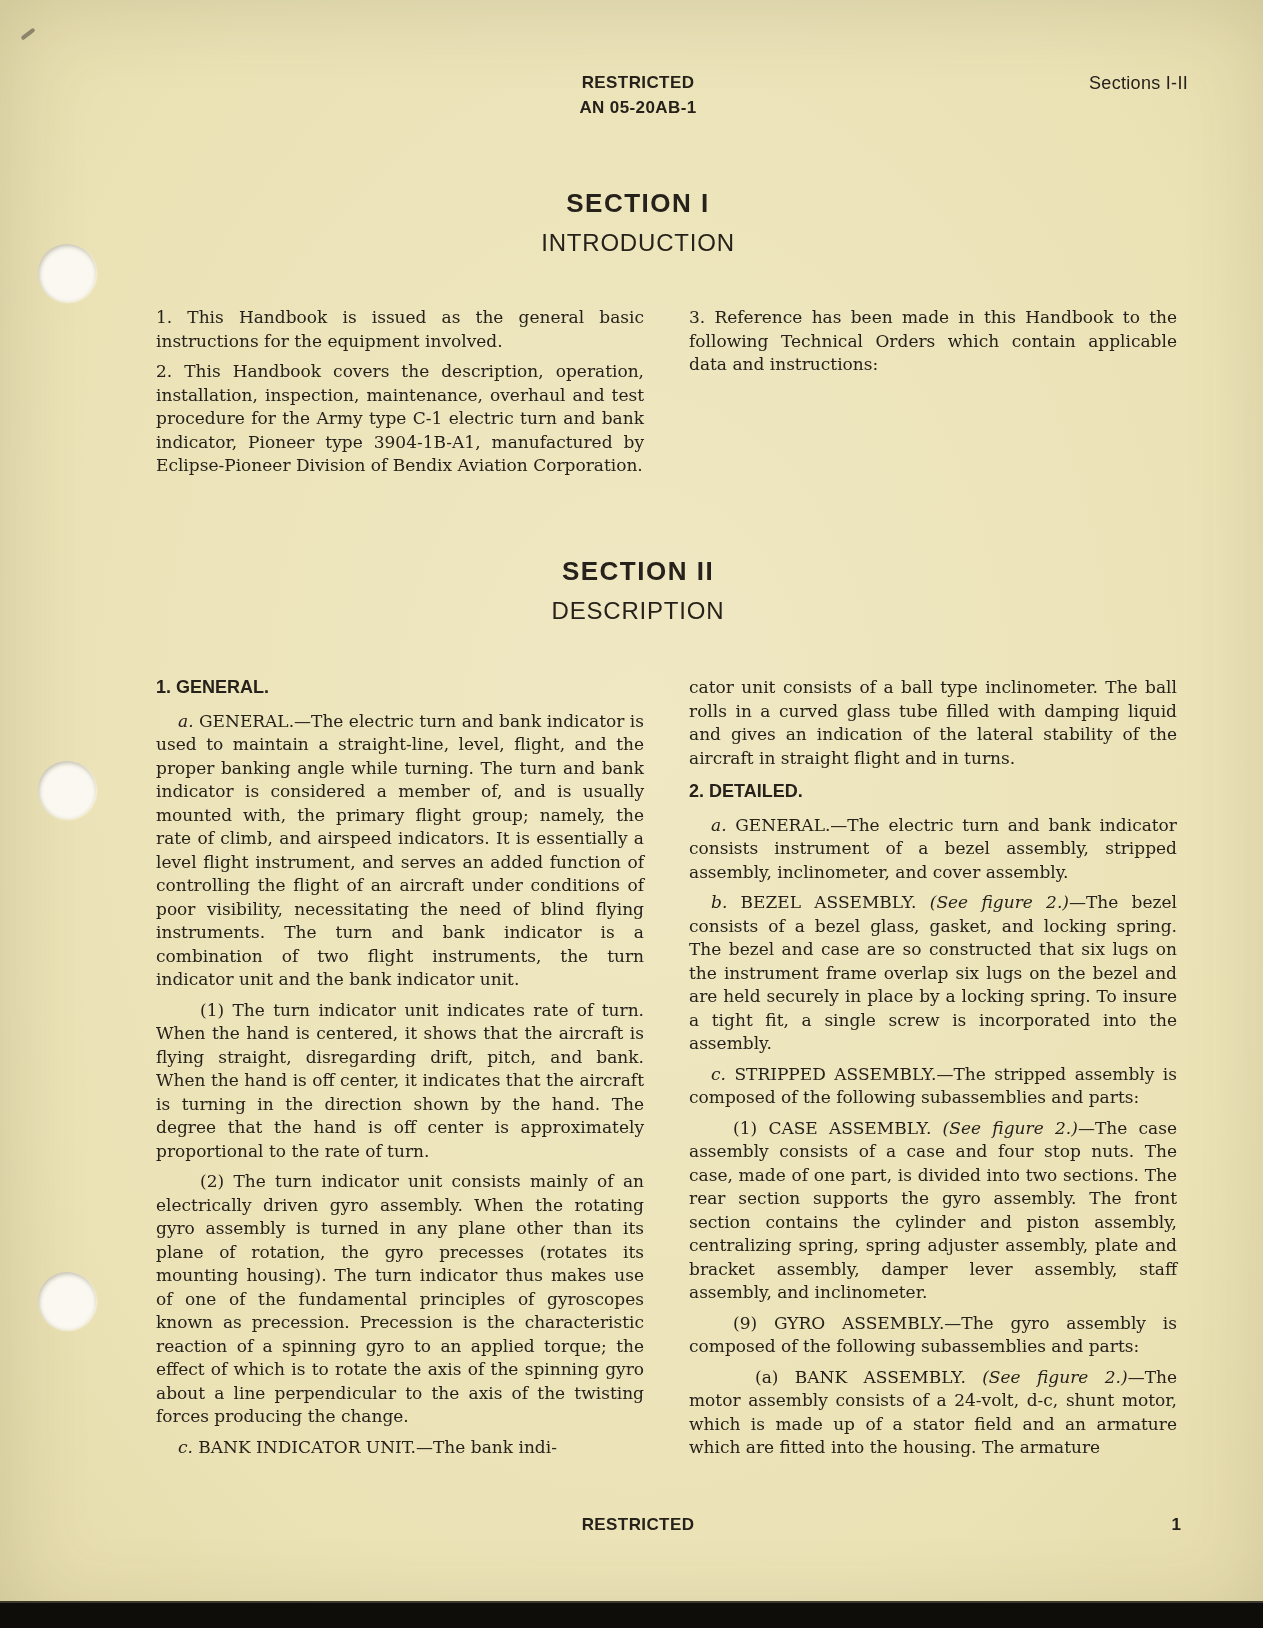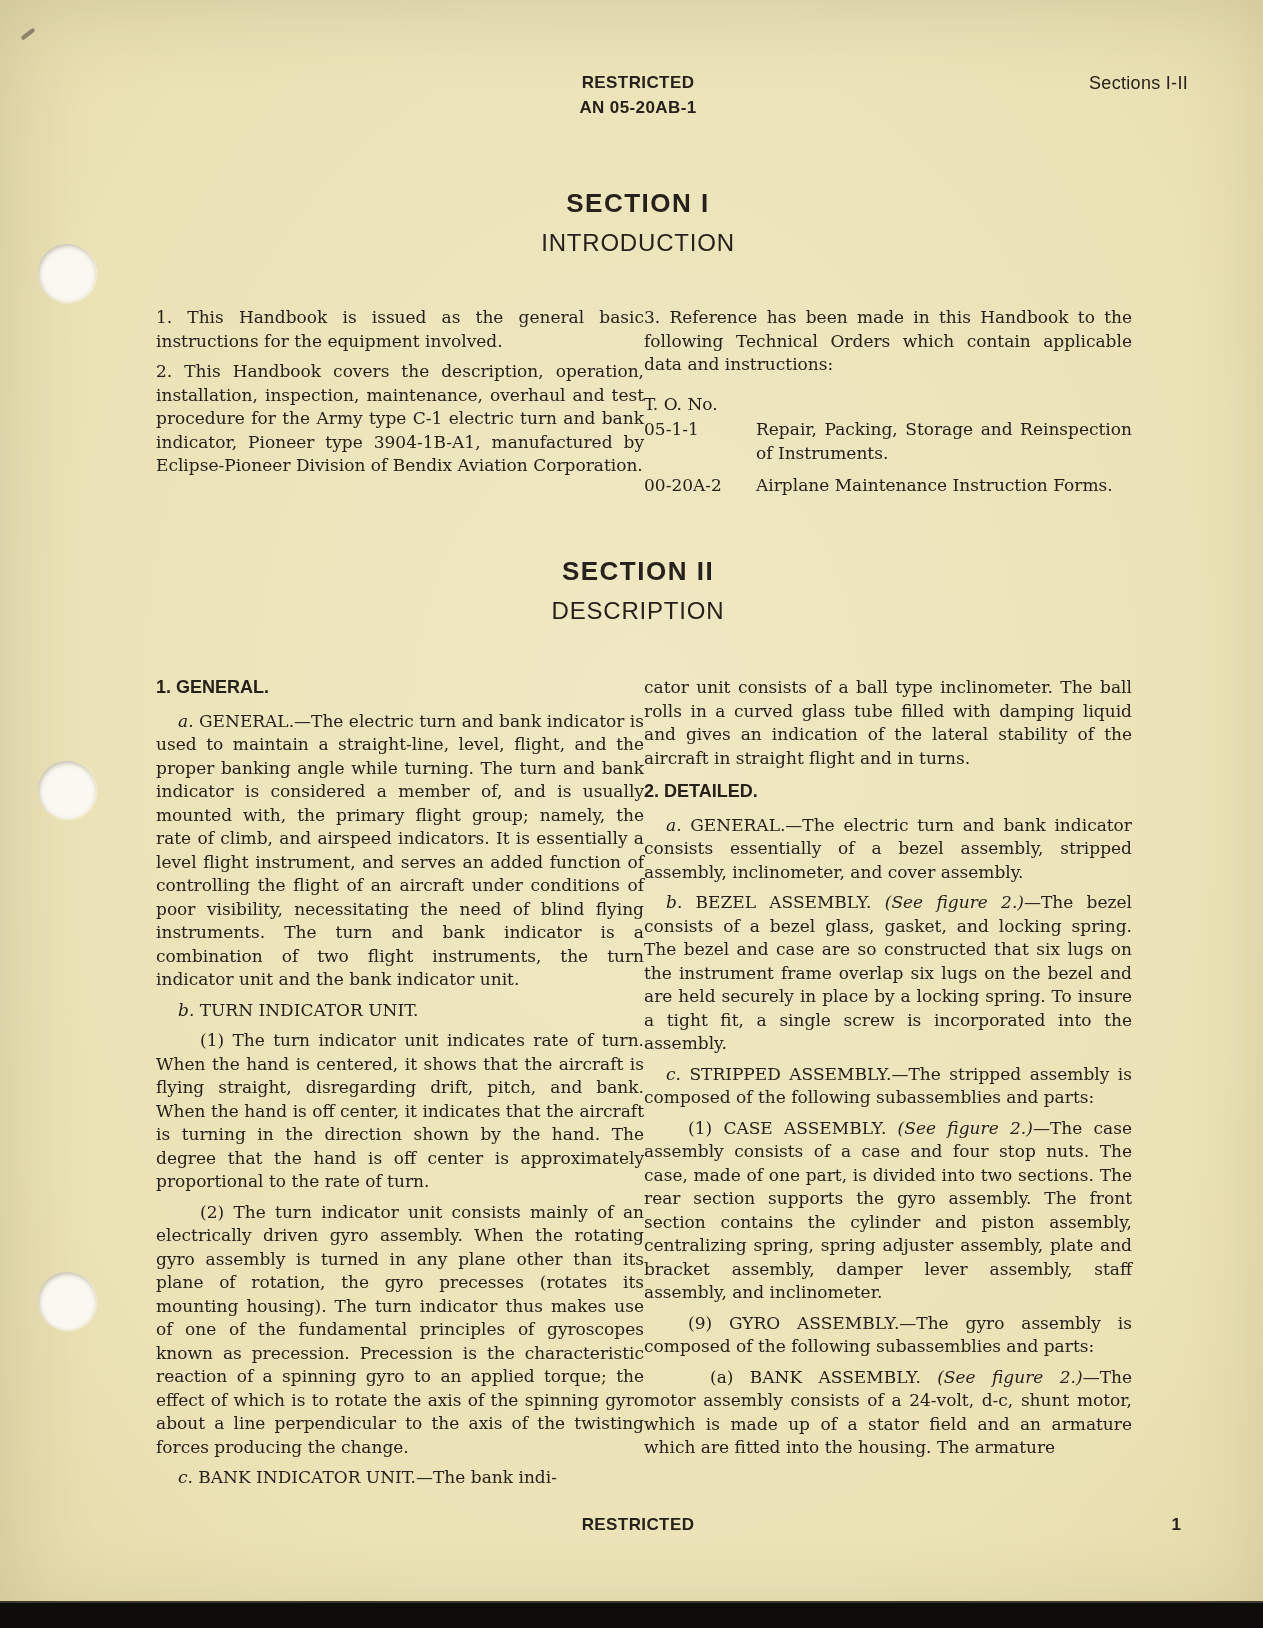--- a/index.html
+++ b/index.html
@@ -41,21 +41,21 @@
   .sec-title {
     font-family: "Liberation Sans", sans-serif;
     font-weight: bold; font-size: 26px; letter-spacing: 1.5px;
   }
   .sec-sub {
     font-family: "Liberation Sans", sans-serif;
     font-weight: normal; font-size: 24px; letter-spacing: 0.8px;
     margin-top: 15px;
   }
   
-  .cols { position: absolute; left: 156px; width: 1021px; display: flex; }
+  .cols { position: absolute; left: 156px; width: 1021px; display: flex; gap: 45px; }
   .cols-1 { top: 306px; }
   .cols-2 { top: 676px; }
   .col { width: 488px; flex: 0 0 488px; }
   .para { margin: 0 0 7px 0; text-align: justify; }
   .in1 { text-indent: 22px; }
   .in2 { text-indent: 44px; }
   .in3 { text-indent: 66px; }
   .col-heading {
     font-family: "Liberation Sans", sans-serif;
     font-weight: bold; font-size: 18px;
@@ -127,52 +127,40 @@
     <div class="sec-sub">INTRODUCTION</div>
   </div>
 
   <div class="cols cols-1">
     <div class="col">
       <p class="para"><span>1. This Handbook is issued as the general basic instructions for the equipment involved.</span></p>
       <p class="para"><span>2. This Handbook covers the description, operation, installation, inspection, maintenance, overhaul and test procedure for the Army type C-1 electric turn and bank indicator, Pioneer type 3904-1B-A1, manufactured by Eclipse-Pioneer Division of Bendix Aviation Corporation.</span></p>
     </div>
     <div class="col">
       <p class="para"><span>3. Reference has been made in this Handbook to the following Technical Orders which contain applicable data and instructions:</span></p>
-      <div class="to-block">
-        <div class="to-label">T. O. No.</div>
-        <div class="to-row">
-          <span class="to-num">05-1-1</span>
-          <span class="to-desc">Repair, Packing, Storage and Reinspection of Instruments.</span>
-        </div>
-        <div class="to-row">
-          <span class="to-num">00-20A-2</span>
-          <span class="to-desc">Airplane Maintenance Instruction Forms.</span>
-        </div>
-      </div>
     </div>
   </div>
 
   <div class="sec-head sec-head-2">
     <div class="sec-title">SECTION II</div>
     <div class="sec-sub">DESCRIPTION</div>
   </div>
 
   <div class="cols cols-2">
     <div class="col">
       <div class="col-heading first">1. GENERAL.</div>
       <p class="para in1"><span class="it">a.</span><span> GENERAL.—The electric turn and bank indicator is used to maintain a straight-line, level, flight, and the proper banking angle while turning. The turn and bank indicator is considered a member of, and is usually mounted with, the primary flight group; namely, the rate of climb, and airspeed indicators. It is essentially a level flight instrument, and serves an added function of controlling the flight of an aircraft under conditions of poor visibility, necessitating the need of blind flying instruments. The turn and bank indicator is a combination of two flight instruments, the turn indicator unit and the bank indicator unit.</span></p>
-      <p class="para in1"><span class="it">b.</span><span> TURN INDICATOR UNIT.</span></p>
       <p class="para in2"><span>(1) The turn indicator unit indicates rate of turn. When the hand is centered, it shows that the aircraft is flying straight, disregarding drift, pitch, and bank. When the hand is off center, it indicates that the aircraft is turning in the direction shown by the hand. The degree that the hand is off center is approximately proportional to the rate of turn.</span></p>
       <p class="para in2"><span>(2) The turn indicator unit consists mainly of an electrically driven gyro assembly. When the rotating gyro assembly is turned in any plane other than its plane of rotation, the gyro precesses (rotates its mounting housing). The turn indicator thus makes use of one of the fundamental principles of gyroscopes known as precession. Precession is the characteristic reaction of a spinning gyro to an applied torque; the effect of which is to rotate the axis of the spinning gyro about a line perpendicular to the axis of the twisting forces producing the change.</span></p>
       <p class="para in1"><span class="it">c.</span><span> BANK INDICATOR UNIT.—The bank indi-</span></p>
     </div>
     <div class="col">
       <p class="para"><span>cator unit consists of a ball type inclinometer. The ball rolls in a curved glass tube filled with damping liquid and gives an indication of the lateral stability of the aircraft in straight flight and in turns.</span></p>
       <div class="col-heading">2. DETAILED.</div>
-      <p class="para in1"><span class="it">a.</span><span> GENERAL.—The electric turn and bank indicator consists essentially of a bezel assembly, stripped assembly, inclinometer, and cover assembly.</span></p>
+      <p class="para in1"><span class="it">a.</span><span> GENERAL.—The electric turn and bank indicator consists instrument of a bezel assembly, stripped assembly, inclinometer, and cover assembly.</span></p>
       <p class="para in1"><span class="it">b.</span><span> BEZEL ASSEMBLY. </span><span class="it">(See figure 2.)</span><span>—The bezel consists of a bezel glass, gasket, and locking spring. The bezel and case are so constructed that six lugs on the instrument frame overlap six lugs on the bezel and are held securely in place by a locking spring. To insure a tight fit, a single screw is incorporated into the assembly.</span></p>
       <p class="para in1"><span class="it">c.</span><span> STRIPPED ASSEMBLY.—The stripped assembly is composed of the following subassemblies and parts:</span></p>
       <p class="para in2"><span>(1) CASE ASSEMBLY. </span><span class="it">(See figure 2.)</span><span>—The case assembly consists of a case and four stop nuts. The case, made of one part, is divided into two sections. The rear section supports the gyro assembly. The front section contains the cylinder and piston assembly, centralizing spring, spring adjuster assembly, plate and bracket assembly, damper lever assembly, staff assembly, and inclinometer.</span></p>
       <p class="para in2"><span>(9) GYRO ASSEMBLY.—The gyro assembly is composed of the following subassemblies and parts:</span></p>
       <p class="para in3"><span>(a) BANK ASSEMBLY. </span><span class="it">(See figure 2.)</span><span>—The motor assembly consists of a 24-volt, d-c, shunt motor, which is made up of a stator field and an armature which are fitted into the housing. The armature</span></p>
     </div>
   </div>
 
   <footer class="doc-footer">
     <div class="footer-center">RESTRICTED</div>

